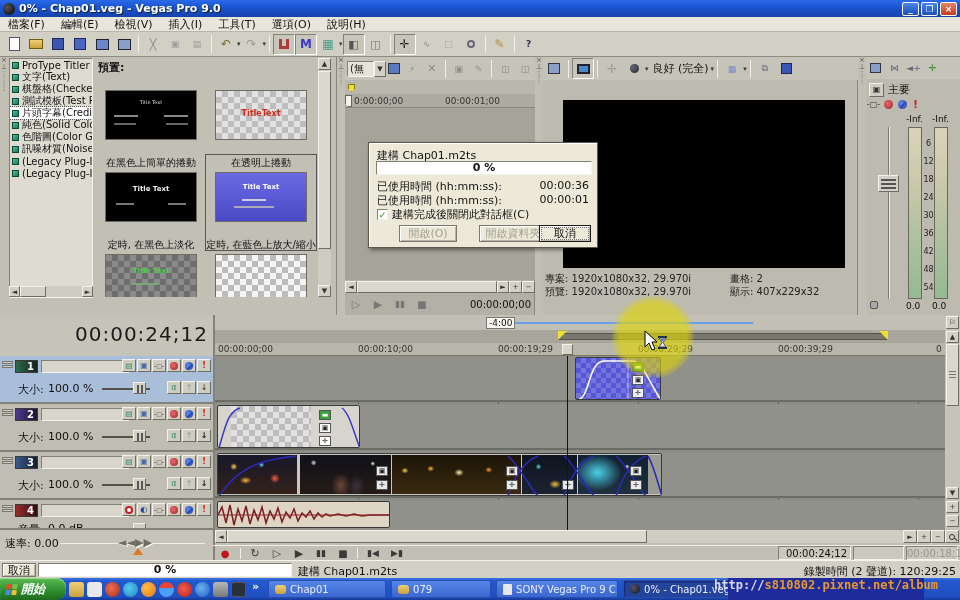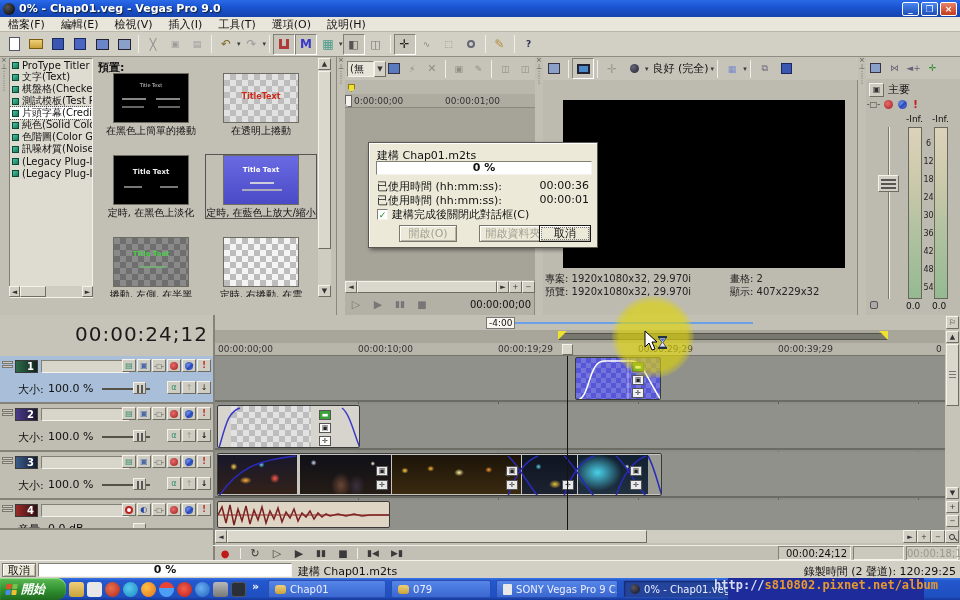--- a/index.html
+++ b/index.html
@@ -20,21 +20,21 @@
 
 .menubar{left:0;top:17px;width:960px;height:15px;background:#e8e5da;border-bottom:1px solid #b8b5aa;display:flex;align-items:center}
 .menu-item{padding:0 8px;font-size:11px}
 .toolbar{left:0;top:32px;width:960px;height:25px;background:#d2cfc4;border-bottom:1px solid #8f8c81;display:flex;align-items:center;padding-left:3px}
 
 .strip{width:8px;background:#c2bfb4;color:#5a574c;font-size:7px;text-align:center;line-height:7px}
 .panel-tab{height:16px;padding:1px 7px 0;margin-right:2px;background:#c6c3b8;border:1px solid #8a877c;border-bottom:none;border-radius:3px 3px 0 0;font-size:11px;display:flex;align-items:center}
 .panel-tab.active{background:#5d6370;color:#fff;font-weight:bold}
 .list-item{height:12px;display:flex;align-items:center;padding-left:2px;font-size:10px;white-space:nowrap;overflow:hidden}
 .gicon{width:7px;height:7px;background:linear-gradient(135deg,#4ec0a8,#167a58);border:1px solid #0a4a34;margin-right:3px;flex:0 0 auto}
-.thumb{width:76px;height:50px;border:1px solid #6f6c61;margin:0 auto;position:relative;overflow:hidden}
+.thumb{width:92px;height:50px;border:1px solid #6f6c61;margin:17px auto;position:relative;overflow:hidden}
 .cap{font-size:10px;text-align:center;line-height:11px;margin-top:2px}
 .checker{background-image:linear-gradient(45deg,#bdbdbd 25%,transparent 25%,transparent 75%,#bdbdbd 75%),linear-gradient(45deg,#bdbdbd 25%,transparent 25%,transparent 75%,#bdbdbd 75%);background-size:12px 12px;background-position:0 0,6px 6px;background-color:#e2e2e2}
 .checker-dk{background-image:linear-gradient(45deg,#6e6e6e 25%,transparent 25%,transparent 75%,#6e6e6e 75%),linear-gradient(45deg,#6e6e6e 25%,transparent 25%,transparent 75%,#6e6e6e 75%);background-size:12px 12px;background-position:0 0,6px 6px;background-color:#8a8a8a}
 .sb-btn{background:#d2cfc4;border:1px solid;border-color:#f4f2ea #6f6c61 #6f6c61 #f4f2ea;font-size:7px;color:#333;display:flex;align-items:center;justify-content:center}
 
 .dialog{left:368px;top:142px;width:230px;height:106px;background:#ece9d8;border:1px solid #5a5750;box-shadow:2px 2px 4px rgba(0,0,0,.45),inset 1px 1px 0 #fff;z-index:50}
 .xpbtn{background:#ece9d8;border:1px solid #7a776c;box-shadow:inset 1px 1px 0 #fff,inset -1px -1px 0 #b8b5a8;font-size:11px;display:flex;align-items:center;justify-content:center}
 .xpbtn.disabled{color:#a39f92}
 .xpbtn.default{border:1px solid #1a1a1a;outline:1px dotted #777;outline-offset:-3px}
 
@@ -498,20 +498,26 @@
       <span class="hic">
           <i class="circ slash" style="width:8px;height:8px;background:radial-gradient(circle at 40% 40%,#6a8ae8,#2040a0)"></i>
         </span>
       <span class="hic" style="color:#c02020;font-weight:bold">!</span>
     </span>
     <span class="abs" style="left:18px;top:22px">音量:</span>
     <span class="abs" style="left:48px;top:22px">0.0 dB</span>
     <span class="abs raised" style="left:133px;top:23px;width:13px;height:12px"></span>
   </div>
 
+  <div class="abs" style="left:0;top:532px;width:213px;height:26px">
+    <span class="abs" style="left:5px;top:4px">速率: 0.00</span>
+    <span class="abs" style="left:60px;top:11px;width:145px;height:1px;background:#8a877c;border-bottom:1px solid #f0eee6"></span>
+    <span class="abs ic" style="left:118px;top:4px;font-size:11px;color:#6f6c61;text-shadow:1px 1px 0 #fff">◄◄▶▶</span>
+    <span class="abs" style="left:133px;top:16px;width:0;height:0;border-left:5px solid transparent;border-right:5px solid transparent;border-bottom:7px solid #e07820"></span>
+  </div>
 
   <div class="abs" style="left:215px;top:315px;width:730px;height:15px;background:#c2bfb4">
     <span class="abs" style="left:271px;top:2px;padding:0 2px;background:#f8f6ee;border:1px solid #777;font-size:9px;line-height:10px">-4:00</span>
     <span class="abs" style="left:300px;top:7px;width:238px;height:2px;background:#6aa0e8"></span>
   </div>
   <div class="abs" style="left:215px;top:330px;width:730px;height:13px;background:#a8a59a">
     <span class="abs" style="left:343px;top:3px;width:330px;height:7px;background:#78786e;border:1px solid #55544c"></span>
     <span class="abs" style="left:343px;top:1px;width:9px;height:9px;background:#f0e030;clip-path:polygon(0 0,100% 0,0 100%)"></span>
     <span class="abs" style="left:664px;top:1px;width:9px;height:9px;background:#f0e030;clip-path:polygon(0 0,100% 0,100% 100%)"></span>
   </div>

